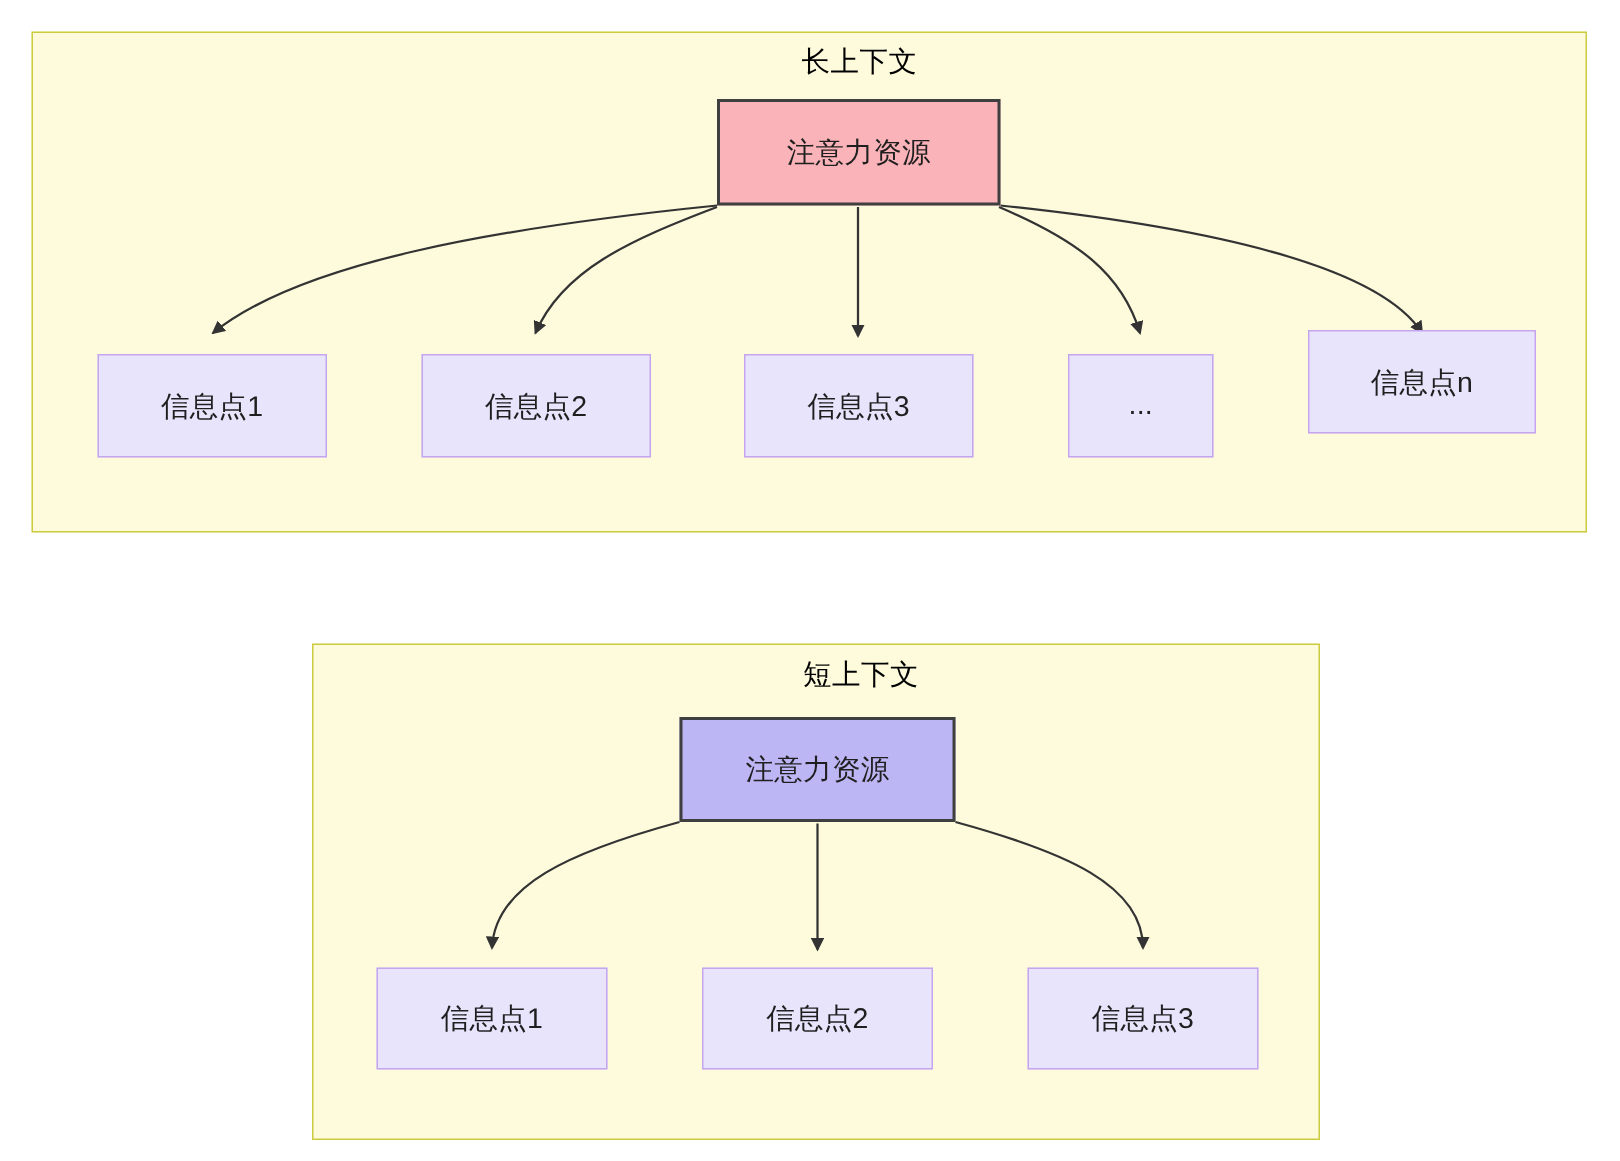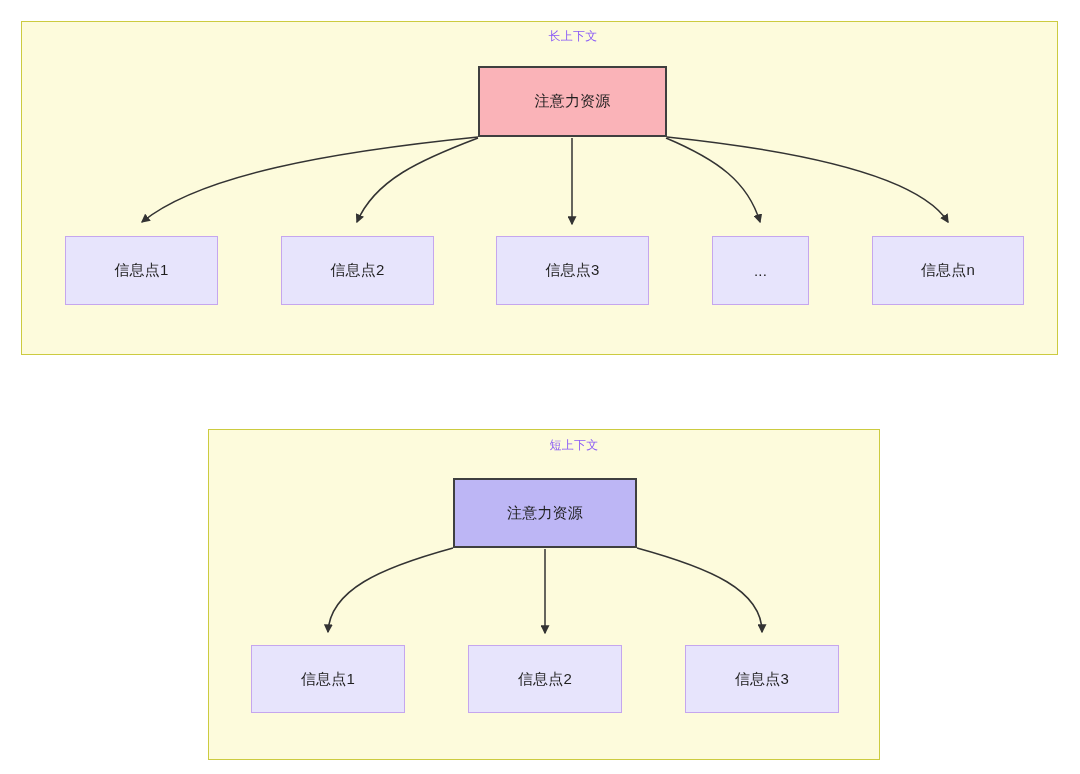--- a/index.html
+++ b/index.html
@@ -22,33 +22,33 @@
     height: 774px;
   }
   .group-box {
     position: absolute;
     background: #FDFBDC;
     border: 1.6px solid #CCCB40;
     box-sizing: border-box;
   }
   .group-title {
     position: absolute;
-    font-size: 12px;
-    color: #8b5cf6;
+    font-size: 19px;
+    color: #000000;
     white-space: nowrap;
     transform: translateX(-50%);
     letter-spacing: 0.3px;
   }
   .node {
     position: absolute;
     box-sizing: border-box;
     display: flex;
     align-items: center;
     justify-content: center;
-    font-size: 15px;
+    font-size: 19px;
     color: #1f1f1f;
     letter-spacing: 0.2px;
   }
   .node-root-long {
     background: #FAB3B8;
     border: 2.4px solid #3F3F3F;
   }
   .node-root-short {
     background: #BDB6F5;
     border: 2.4px solid #3F3F3F;
@@ -94,21 +94,21 @@
   <div class="node node-root-long" style="left:478px; top:66px; width:189px; height:71px;">注意力资源</div>
 
   <div class="node node-leaf" style="left:65px; top:236px; width:153px; height:69px;">信息点1</div>
 
   <div class="node node-leaf" style="left:281px; top:236px; width:153px; height:69px;">信息点2</div>
 
   <div class="node node-leaf" style="left:496px; top:236px; width:153px; height:69px;">信息点3</div>
 
   <div class="node node-leaf" style="left:712px; top:236px; width:97px; height:69px;">...</div>
 
-  <div class="node node-leaf" style="left:872px; top:236px; width:152px; height:69px;">信息点n</div>
+  <div class="node node-leaf" style="left:872px; top:220px; width:152px; height:69px;">信息点n</div>
 
   <div class="group-box" style="left:208px; top:429px; width:672px; height:331px;"></div>
 
   <div class="group-title" style="left:574px; top:437px;">短上下文</div>
 
   <svg class="edge-layer">
     <path d="M 453,548 C 380,568 330,590 328,632" fill="none" stroke="#333333" stroke-width="1.5" marker-end="url(#arrowA)"></path>
     <path d="M 545,549 L 545,633" fill="none" stroke="#333333" stroke-width="1.5" marker-end="url(#arrowA)"></path>
     <path d="M 637,548 C 710,568 762,590 762,632" fill="none" stroke="#333333" stroke-width="1.5" marker-end="url(#arrowA)"></path>
   </svg>

